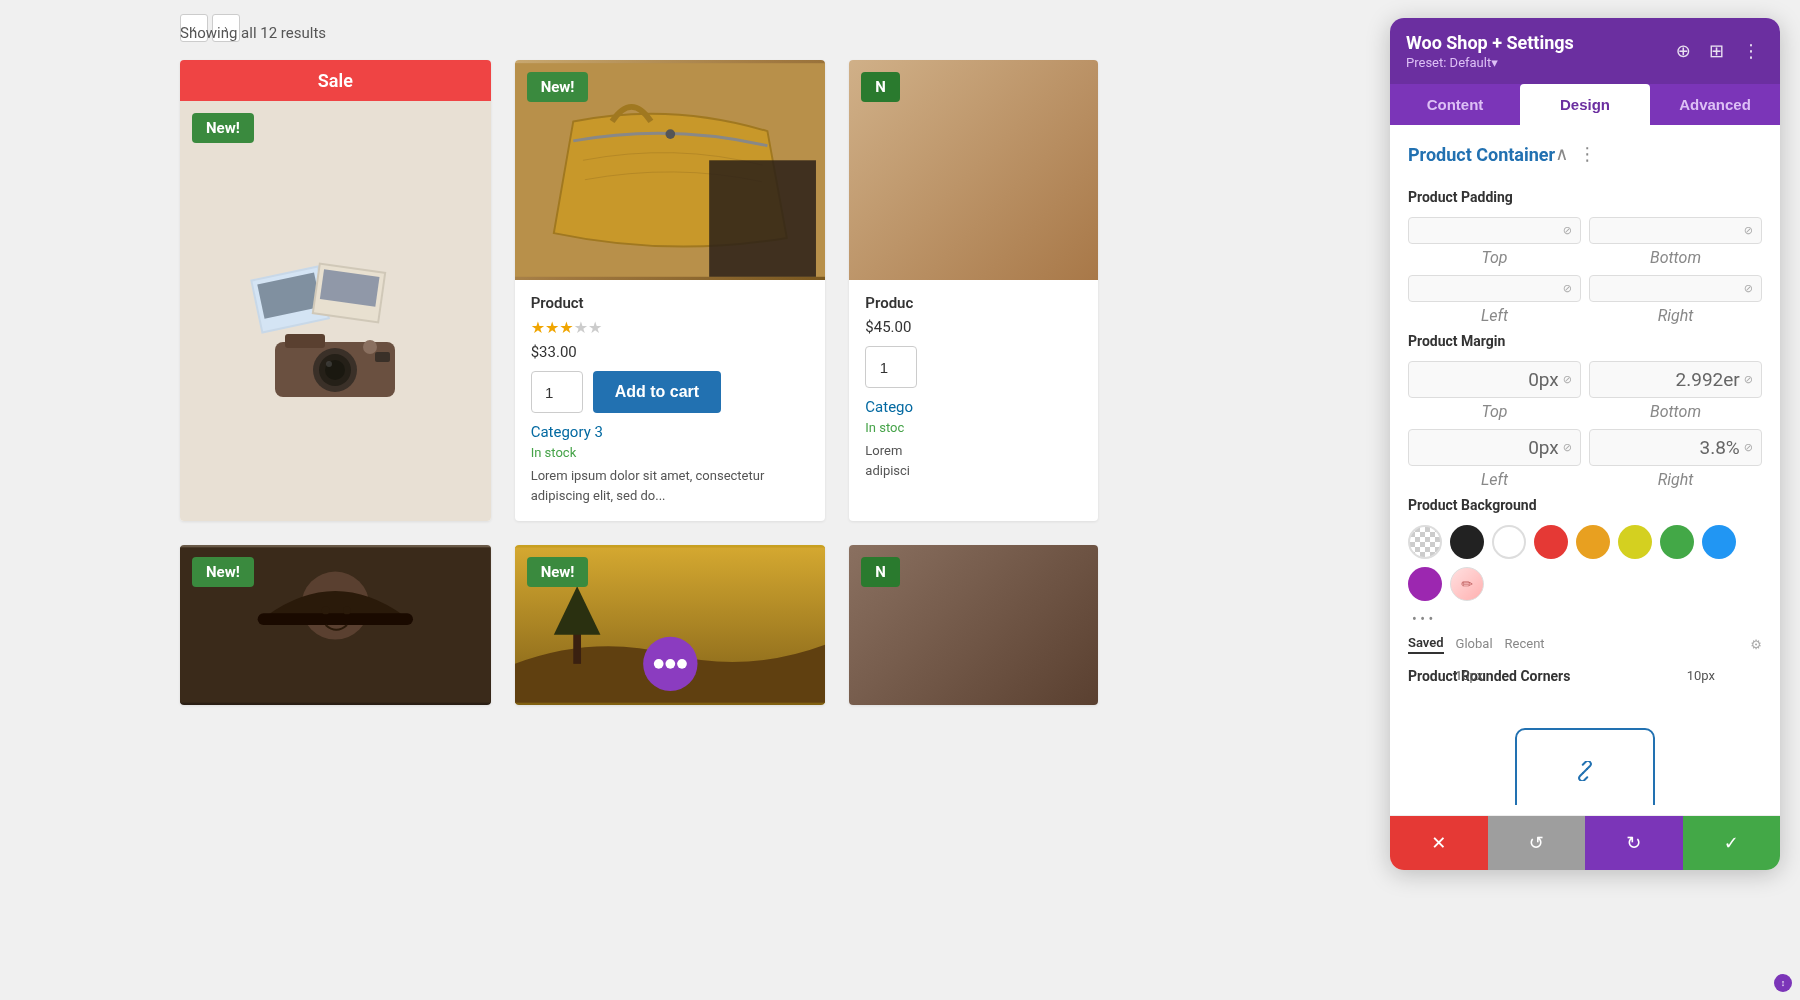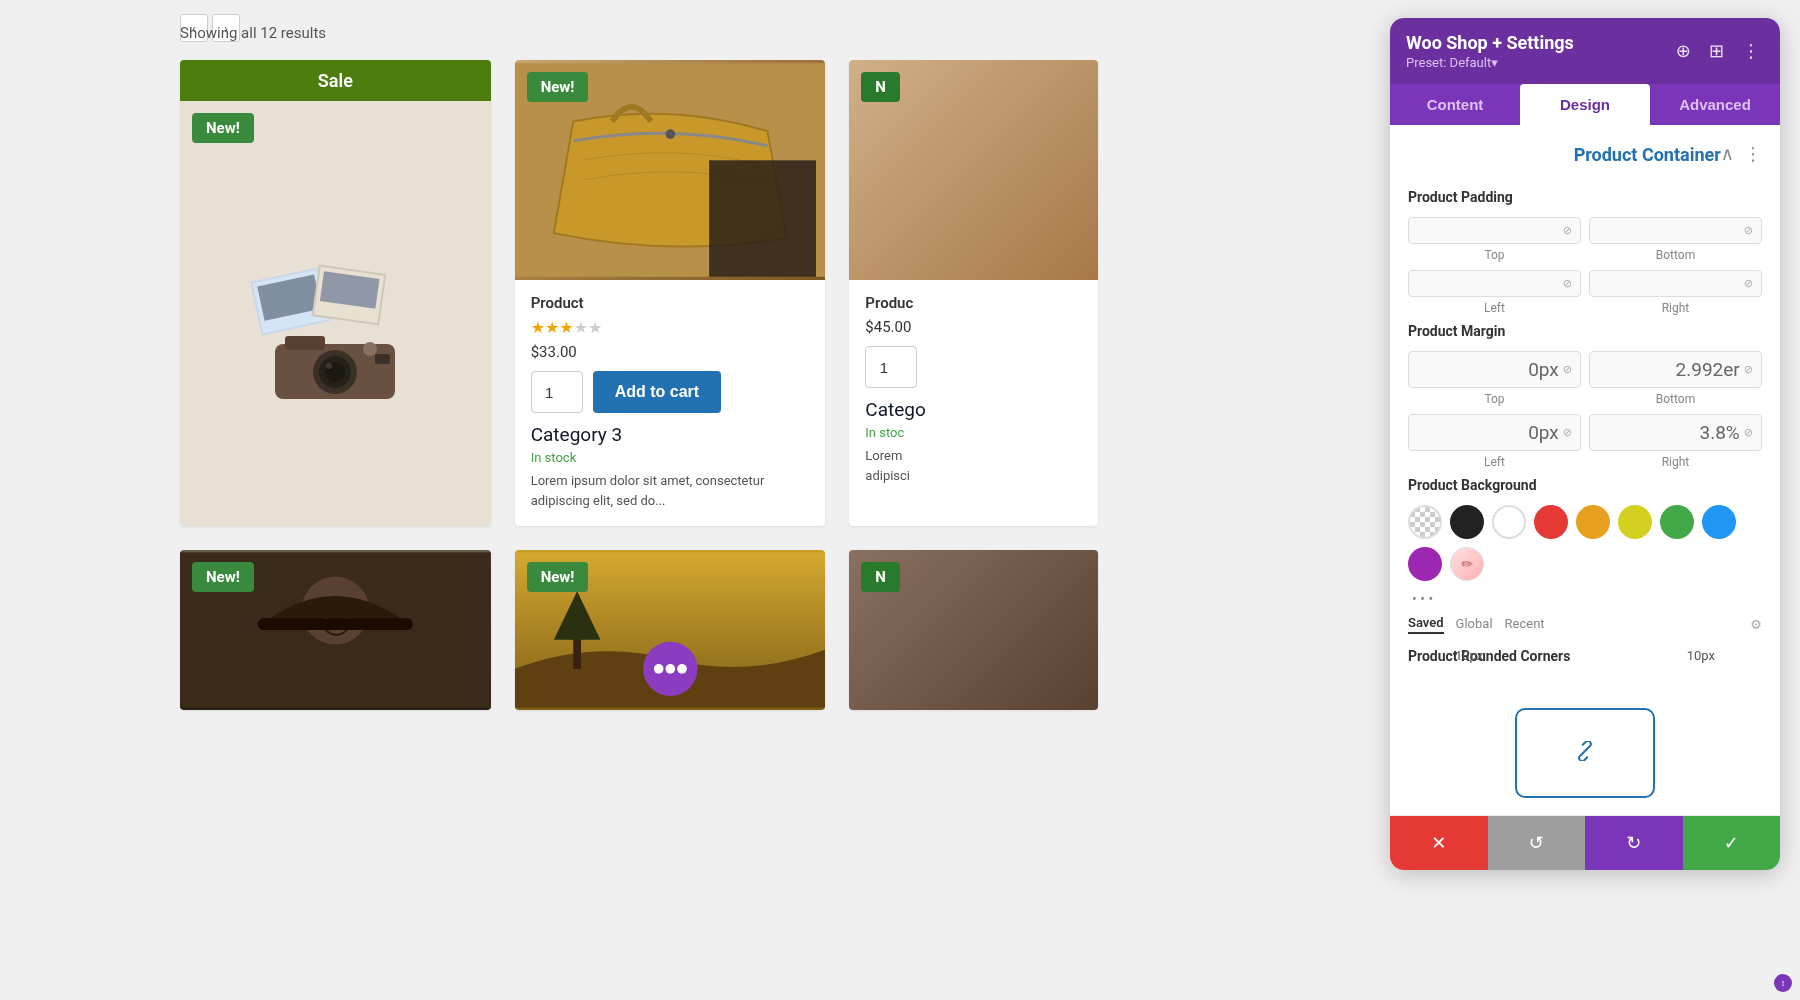--- a/index.html
+++ b/index.html
@@ -43,21 +43,21 @@
 
     .product-image-wrap {
       position: relative;
       width: 100%;
       height: 220px;
       overflow: hidden;
     }
 
     
     .sale-banner {
-      background: #4d7c0f;
+      background: #ef4444;
       color: #fff;
       text-align: center;
       font-size: 18px;
       font-weight: 600;
       padding: 10px 0;
     }
 
     
     .badge-new {
       position: absolute;
@@ -123,22 +123,22 @@
       border: none;
       border-radius: 4px;
       padding: 10px 22px;
       font-size: 16px;
       font-weight: 600;
       cursor: pointer;
       height: 42px;
     }
 
     .category-link {
-      color: #0f172a;
-      font-size: 19px;
+      color: #0369a1;
+      font-size: 15px;
       text-decoration: none;
       display: block;
       margin-bottom: 4px;
     }
 
     .stock-status {
       color: #46a349;
       font-size: 13px;
       margin-bottom: 6px;
     }
@@ -248,21 +248,21 @@
       font-weight: 700;
       color: #333;
       margin-bottom: 12px;
       margin-top: 4px;
     }
 
     
     .container-header {
       display: flex;
       align-items: center;
-      justify-content: flex-end;
+      justify-content: flex-start;
       margin-bottom: 16px;
       padding-bottom: 8px;
     }
 
     .container-title {
       font-size: 18px;
       font-weight: 700;
       color: #2271b1;
     }
 
@@ -311,22 +311,23 @@
       font-size: 19px;
       color: #666;
     }
 
     .link-icon {
       color: #aaa;
       font-size: 11px;
     }
 
     .spacing-label {
-      font-size: 12px;
+      font-size: 16px;
       color: #888;
+      font-style: italic;
     }
 
     
     .color-swatches {
       display: flex;
       align-items: center;
       gap: 8px;
       flex-wrap: wrap;
       margin-bottom: 10px;
     }

